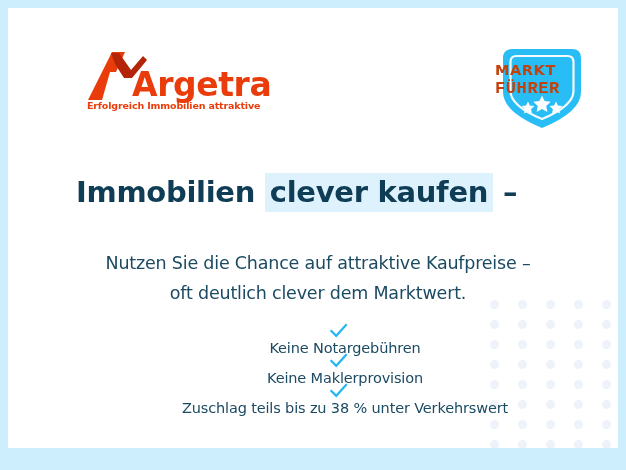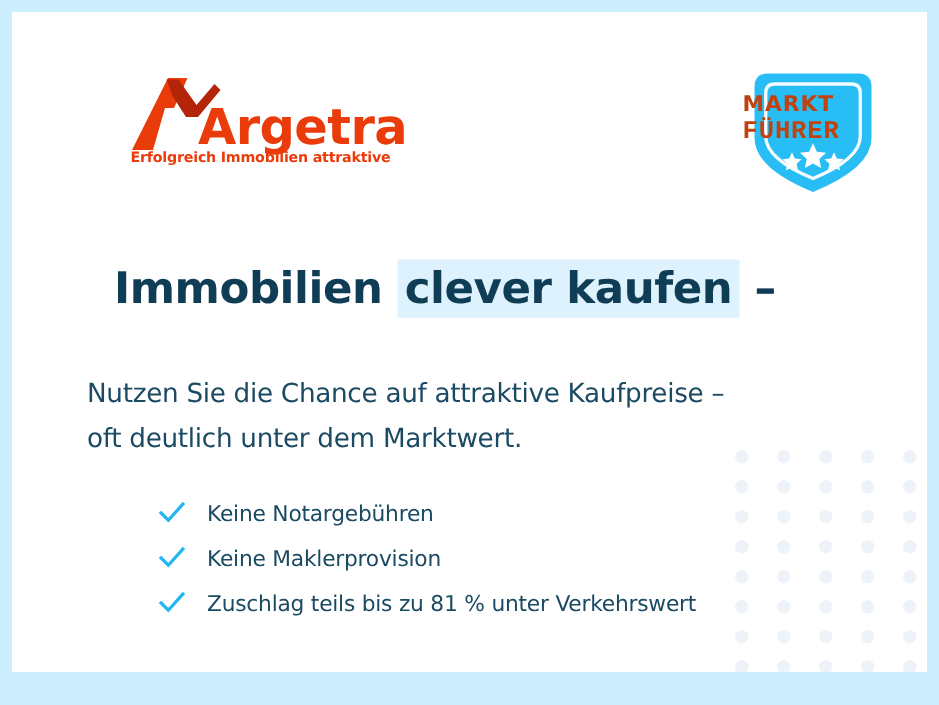--- a/index.html
+++ b/index.html
@@ -141,33 +141,34 @@
     left: 50px;
     top: 222px;
     width: 520px;
     font-family: "DejaVu Sans", sans-serif;
     font-weight: normal;
     font-size: 17.5px;
     line-height: 30px;
     color: #1b4a63;
     letter-spacing: -0.2px;
   }
-  #subheadline .sub-line { display: block; white-space: nowrap; }
+  #subheadline .sub-line { display: block; white-space: nowrap; text-align: center; }
 
   
   #benefits {
     position: absolute;
     left: 57px;
     top: 297px;
     width: 480px;
   }
   #benefits .benefit {
     display: flex;
-    align-items: flex-end;
+    align-items: center;
     height: 30px;
+    flex-direction: column;
   }
   #benefits .check-icon {
     flex: 0 0 auto;
     width: 19px;
     height: 19px;
     margin-right: 14px;
     display: block;
   }
   #benefits .benefit-label {
     font-family: "DejaVu Sans", sans-serif;
@@ -264,38 +265,38 @@
       <div id="badge-line1">MARKT</div>
       <div id="badge-line2">FÜHRER</div>
     </div>
 
     <h1 id="headline">
       <span class="hl-line"><span>Immobilien </span><span class="mark">clever kaufen</span><span> –</span></span>
     </h1>
 
     <p id="subheadline">
       <span class="sub-line">Nutzen Sie die Chance auf attraktive Kaufpreise –</span>
-      <span class="sub-line">oft deutlich unter dem Marktwert.</span>
+      <span class="sub-line">oft deutlich clever dem Marktwert.</span>
     </p>
 
     <ul id="benefits">
         <li class="benefit">
           <svg class="check-icon" viewBox="0 0 20 20">
             <path d="M2.5 10.5 L7.6 15.6 L17.8 4.3" fill="none" stroke="#22b7f2" stroke-width="2.3" stroke-linecap="square"></path>
           </svg>
           <span class="benefit-label">Keine Notargebühren</span>
         </li>
         <li class="benefit">
           <svg class="check-icon" viewBox="0 0 20 20">
             <path d="M2.5 10.5 L7.6 15.6 L17.8 4.3" fill="none" stroke="#22b7f2" stroke-width="2.3" stroke-linecap="square"></path>
           </svg>
           <span class="benefit-label">Keine Maklerprovision</span>
         </li>
         <li class="benefit">
           <svg class="check-icon" viewBox="0 0 20 20">
             <path d="M2.5 10.5 L7.6 15.6 L17.8 4.3" fill="none" stroke="#22b7f2" stroke-width="2.3" stroke-linecap="square"></path>
           </svg>
-          <span class="benefit-label">Zuschlag teils bis zu 81 % unter Verkehrswert</span>
+          <span class="benefit-label">Zuschlag teils bis zu 38 % unter Verkehrswert</span>
         </li>
       </ul>
 
   </div>
 </div>
 
 </body></html>

